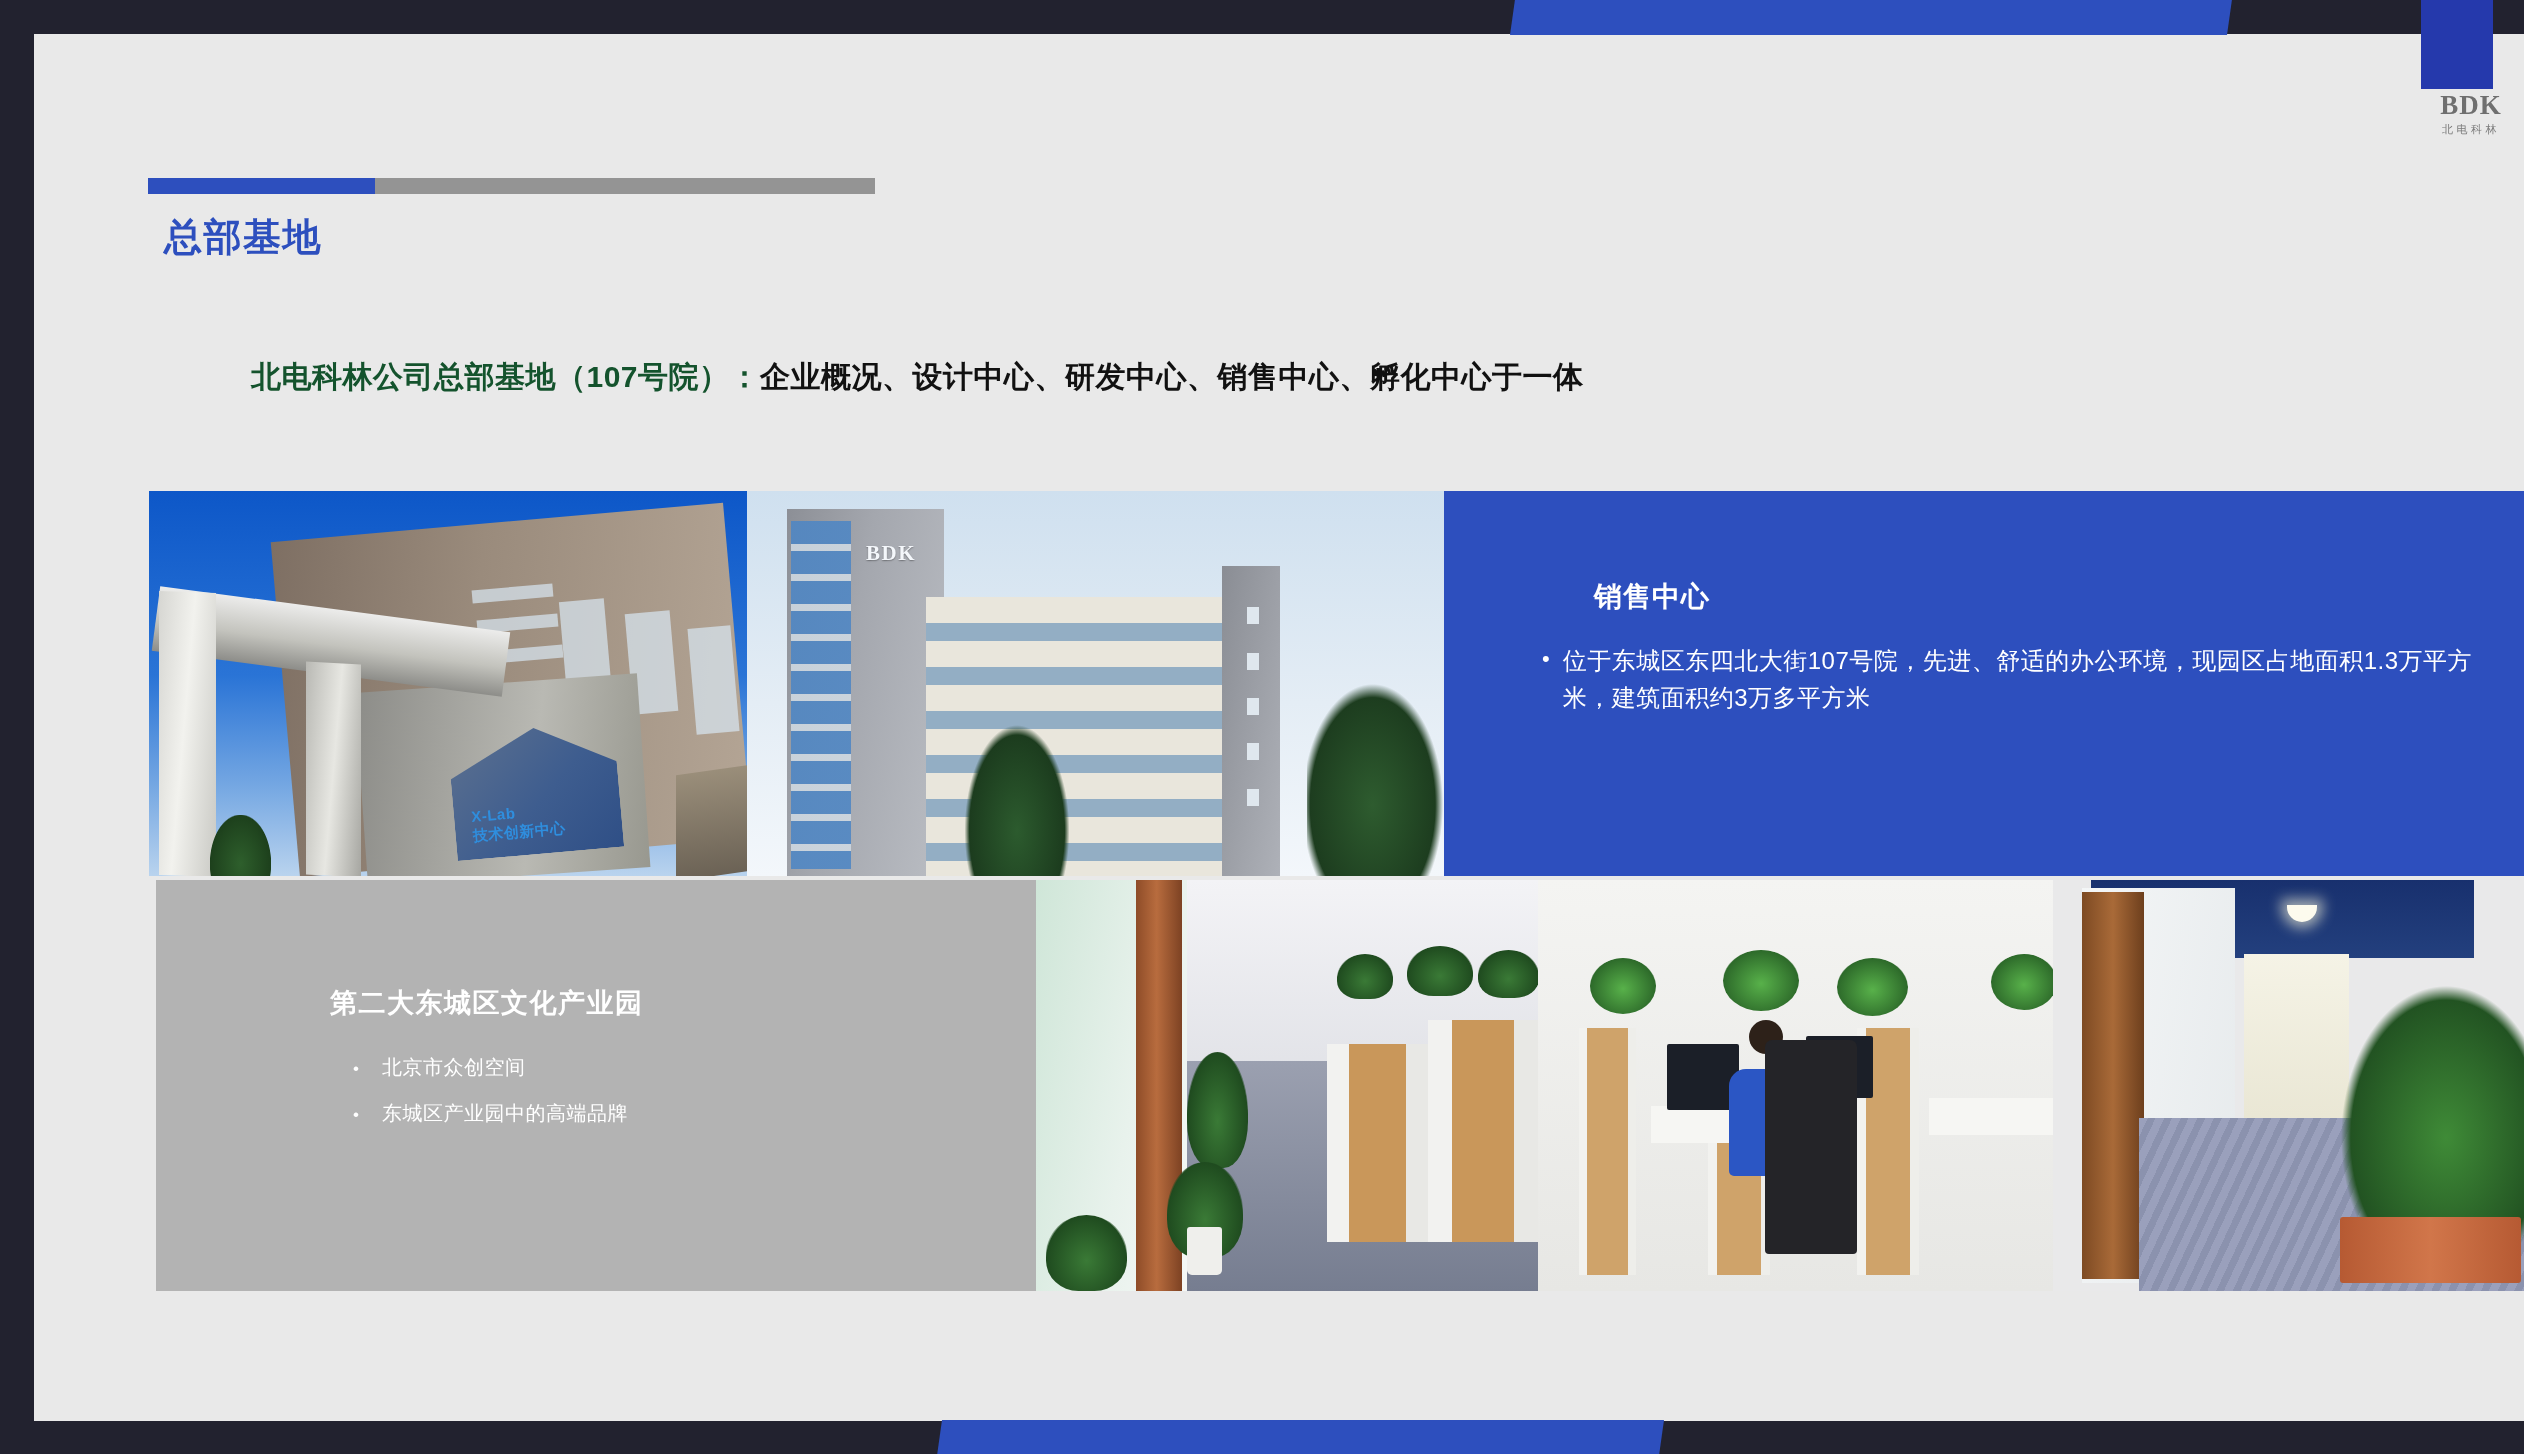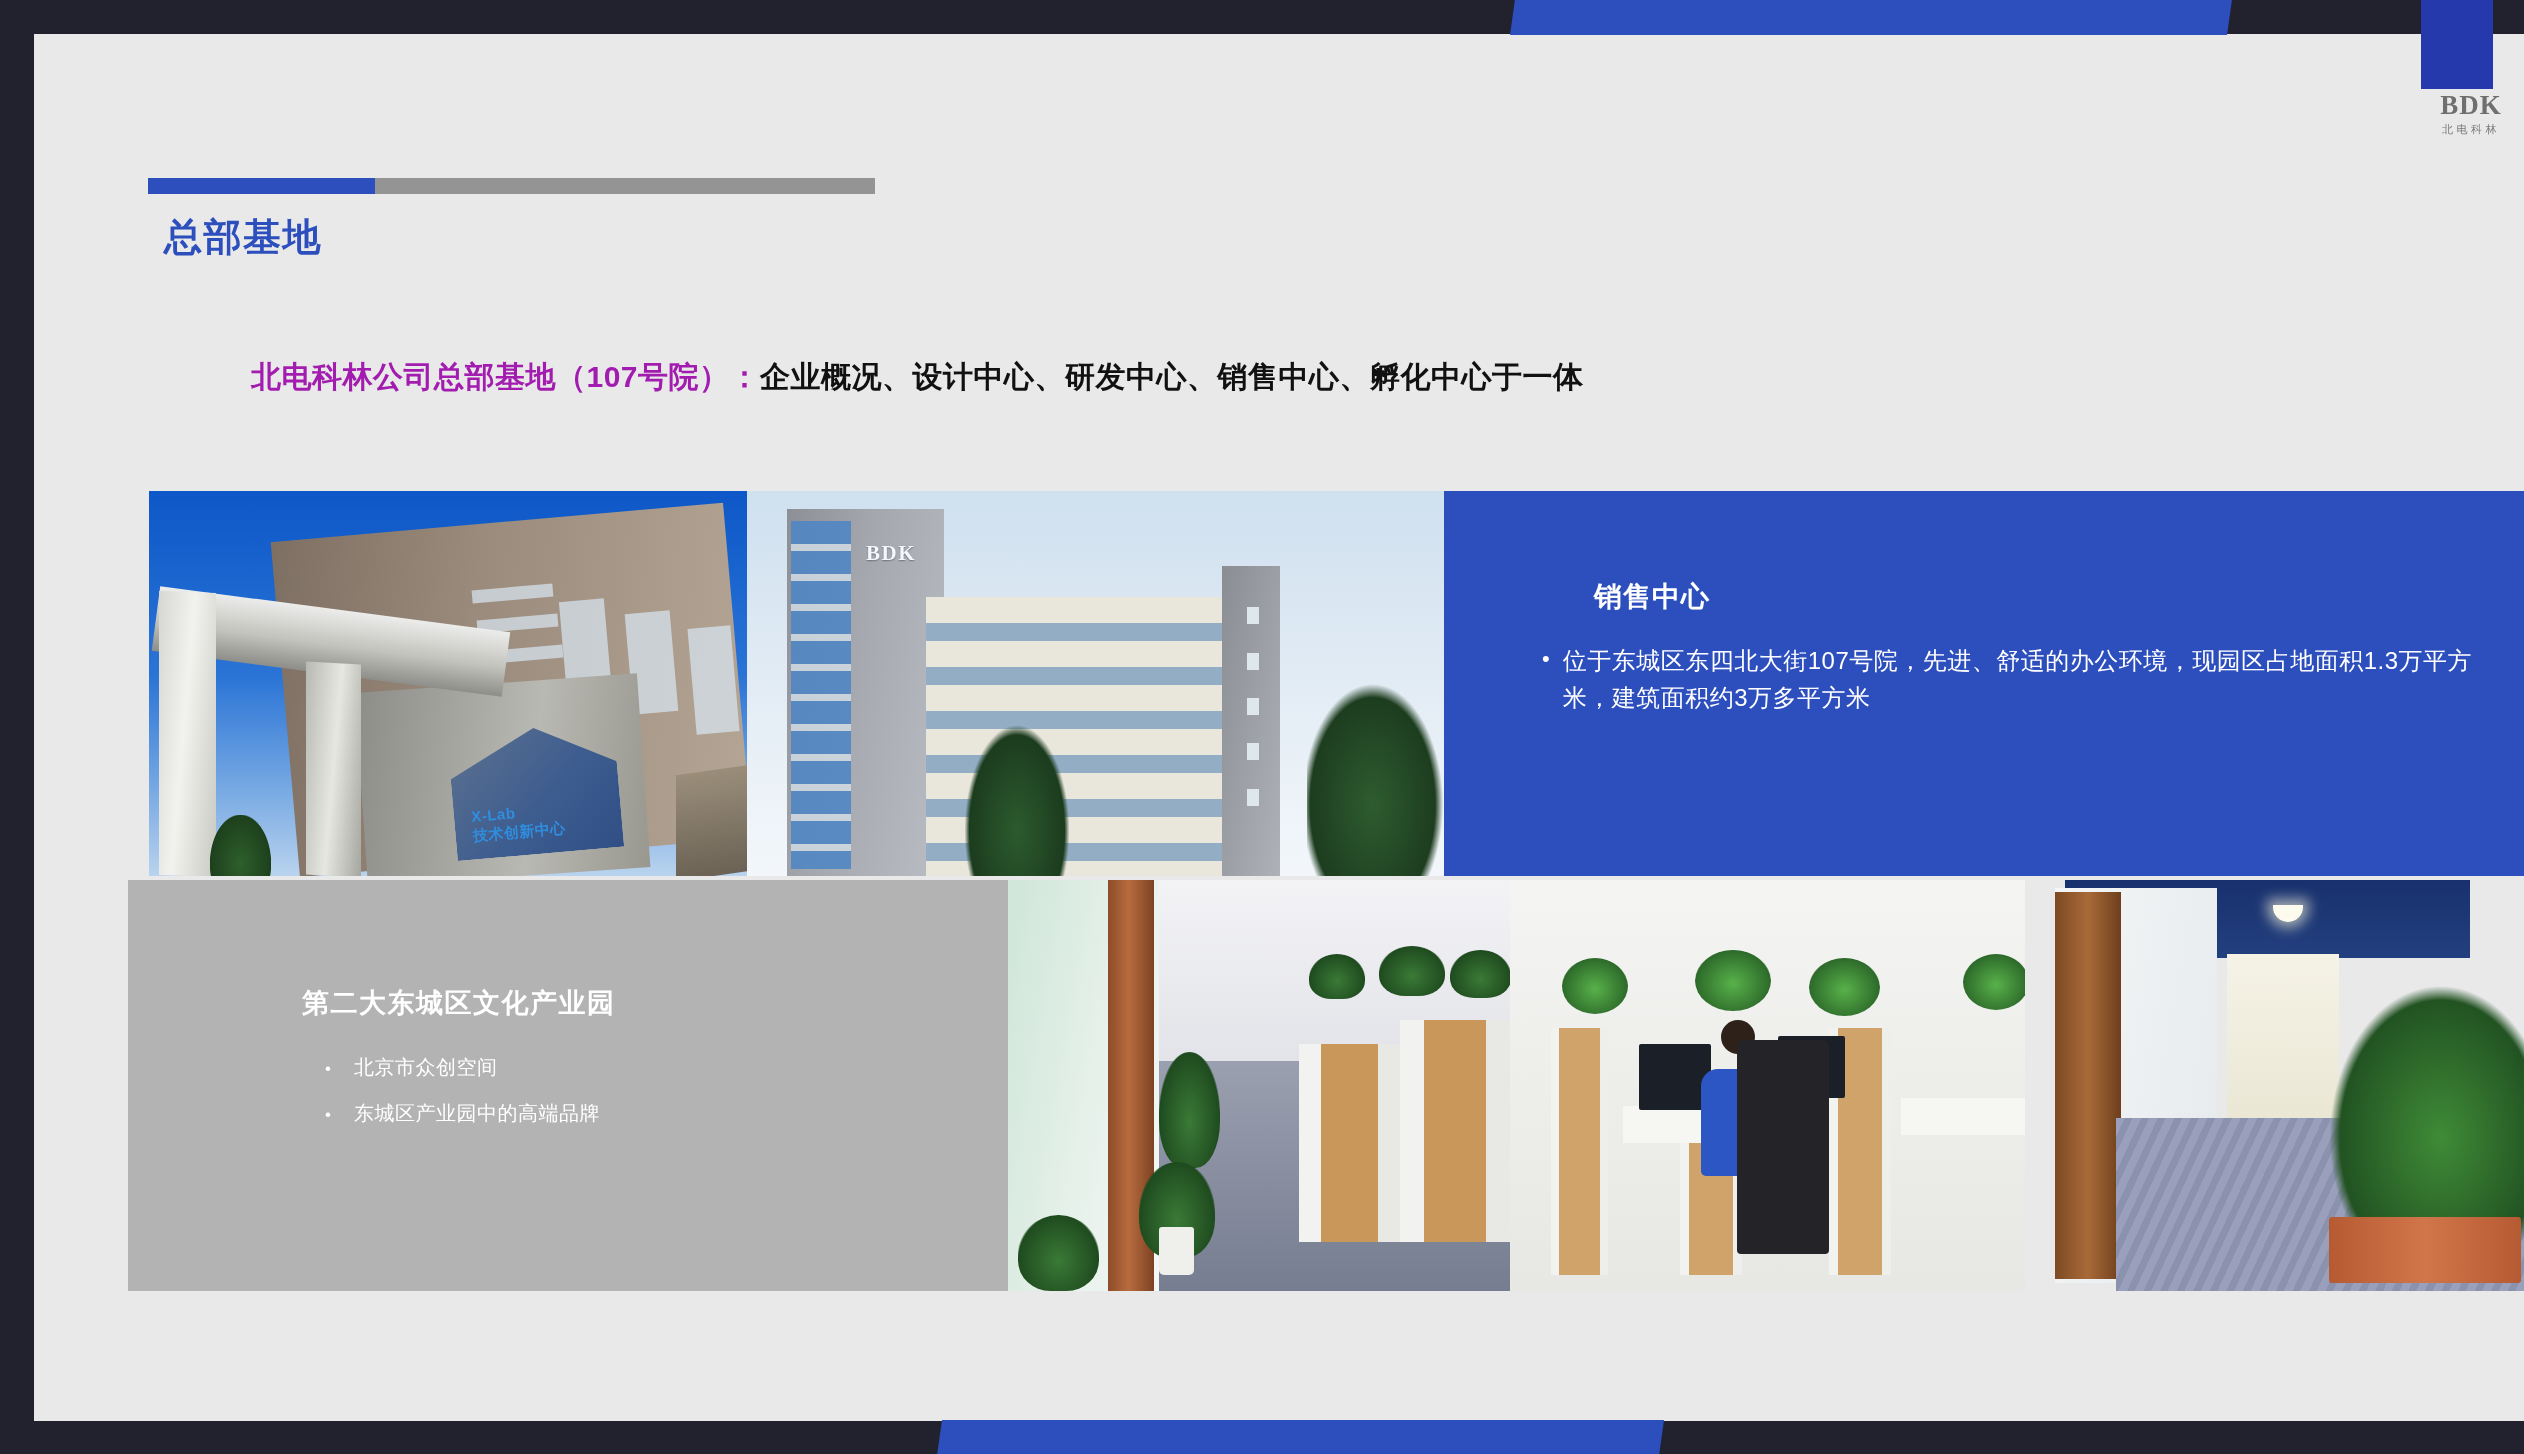--- a/index.html
+++ b/index.html
@@ -43,21 +43,21 @@
   .subhead{
     position:absolute; left:130px; top:178px;
     font-size:38px; font-weight:bold; color:#2D4FBE; letter-spacing:1.5px;
   }
 
   
   .lead{
     position:absolute; left:217px; top:323px;
     font-size:30px; font-weight:bold; letter-spacing:0.5px; white-space:nowrap;
   }
-  .lead .blue{ color:#a21caf; }
+  .lead .blue{ color:#14532d; }
   .lead .black{ color:#111; }
 
   
   .row-top{ position:absolute; left:115px; top:457px; width:2381px; height:385px; display:flex; }
   .photo{ position:relative; overflow:hidden; }
   .p-gate{ width:598px; }
   .p-bdk { width:697px; }
 
   .panel-blue{
     flex:1; background:#2D4FBE; position:relative;
@@ -68,21 +68,21 @@
   }
   .panel-blue .pb-bullet{
     position:absolute; left:98px; top:151px; width:970px;
     display:flex; color:#fff;
   }
   .pb-dot{ font-size:22px; line-height:1.55; margin-right:13px; }
   .pb-text{ font-size:24px; line-height:1.55; letter-spacing:0.5px; }
 
   
   .row-bot{ position:absolute; left:94px; top:846px; width:2403px; height:411px; display:flex; }
-  .panel-grey{ width:880px; background:#b3b3b3; position:relative; }
+  .panel-grey{ width:880px; background:#b3b3b3; position:relative;margin-left:28px; }
   .pg-title{
     position:absolute; left:174px; top:105px; color:#fff;
     font-size:27px; font-weight:bold; letter-spacing:1.5px;
   }
   .pg-list{ position:absolute; left:197px; top:174px; color:#fff; }
   .pg-item{ display:flex; align-items:baseline; margin-bottom:19px; }
   .pg-dot{ font-size:17px; width:29px; }
   .pg-label{ font-size:20px; letter-spacing:0.5px; }
 
   .b-hall { width:502px; }

